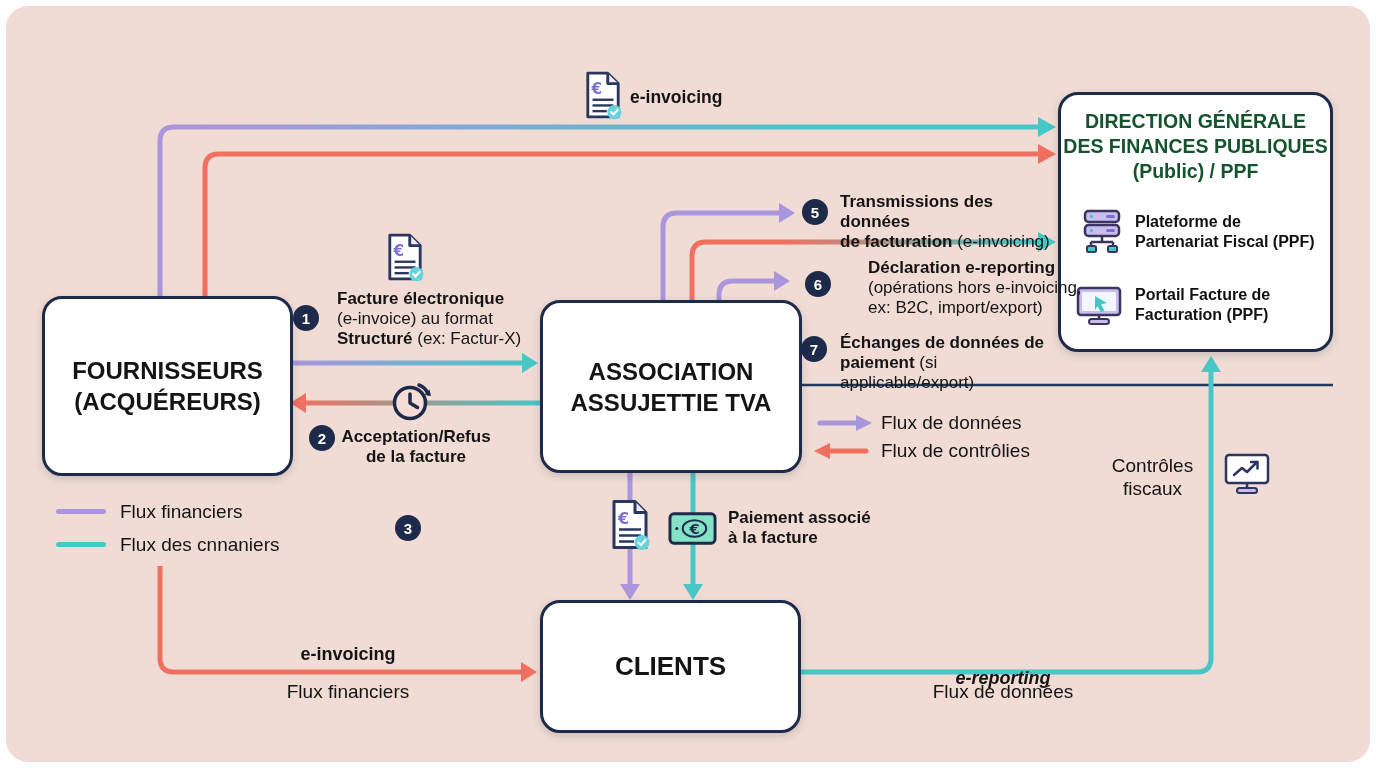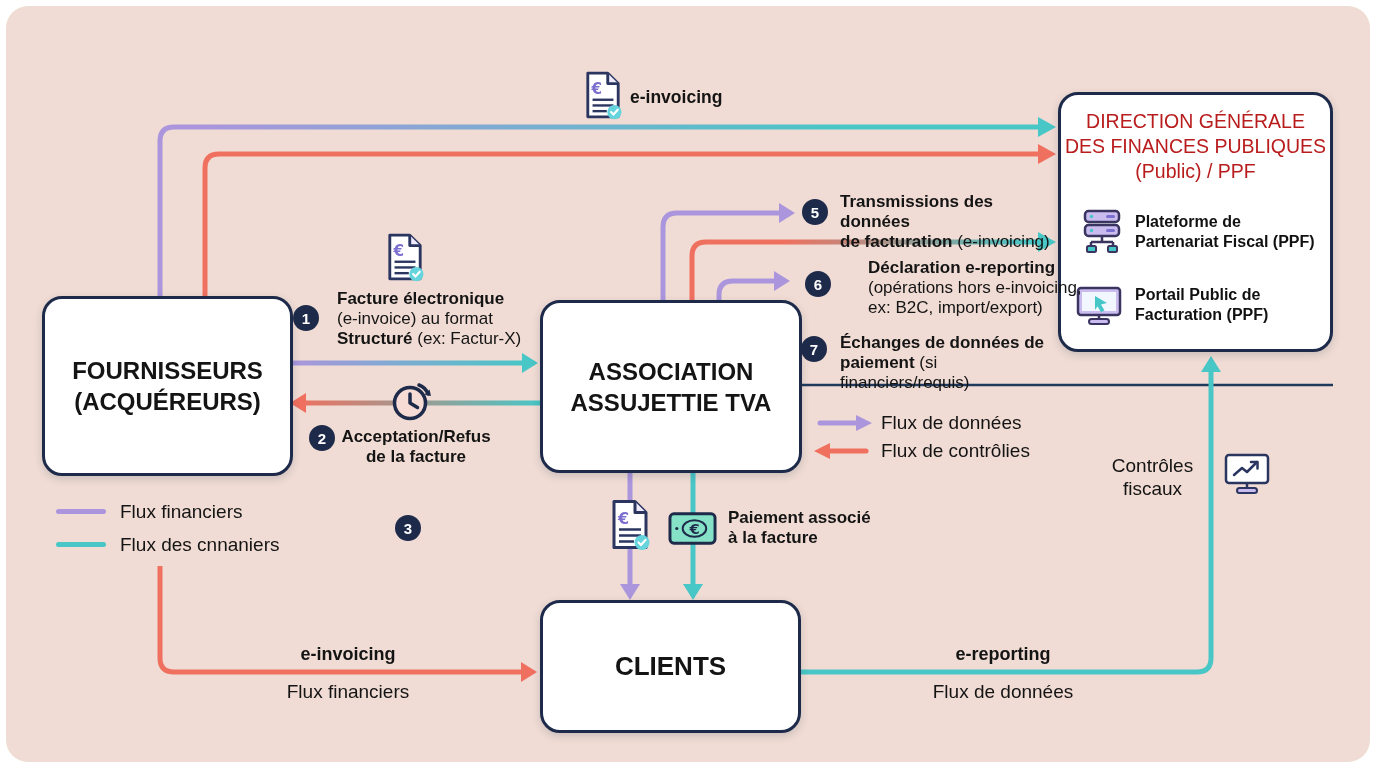--- a/index.html
+++ b/index.html
@@ -21,21 +21,21 @@
   .num{position:absolute;width:26px;height:26px;border-radius:50%;background:#1e2a4a;color:#ffffff;
     font-size:15px;font-weight:bold;display:flex;align-items:center;justify-content:center;}
   .lbl{position:absolute;color:#141414;font-size:17px;line-height:20px;}
   .lbl b{font-weight:bold;}
   .legend-swatch{position:absolute;width:50px;height:5px;border-radius:3px;}
   .sw-purple{background:#ab95dc;}
   .sw-teal{background:#49c6c6;}
   .legend-text{position:absolute;font-size:19px;color:#141414;}
   .big-sub{position:absolute;font-size:19px;color:#141414;text-align:center;}
   .big-bold{position:absolute;font-size:18px;font-weight:bold;color:#141414;text-align:center;}
-  .dgfip-title{font-weight:normal;font-size:19.5px;line-height:25px;text-align:center;color:#b91c1c;}
+  .dgfip-title{font-weight:bold;font-size:19.5px;line-height:25px;text-align:center;color:#14532d;}
   .dgfip-row-text{position:absolute;font-weight:bold;font-size:16px;line-height:19.5px;color:#111111;text-align:left;}
 </style>
 </head>
 <body>
 
 <div class="frame">
   <div class="canvas"></div>
 
   <svg class="flows" viewBox="0 0 1376 768">
     <defs>
@@ -137,21 +137,21 @@
   </div>
 
   <svg class="abs" style="left:1076px;top:286px;" width="46" height="40" viewBox="0 0 46 40">
     <rect x="2" y="2" width="42" height="27" rx="3" fill="#cbbcf0" stroke="#3a3560" stroke-width="2.5"></rect>
     <rect x="6" y="6" width="34" height="19" fill="#f2f7ff"></rect>
     <path d="M19 10 l12 7 -6 1.5 3.5 6 -3.5 1.8 -3.5-6 -2.5 3.7 z" fill="#45c7c7"></path>
     <path d="M23 29 v4" stroke="#3a3560" stroke-width="2.5"></path>
     <rect x="13" y="33" width="20" height="5" rx="2.5" fill="#cbbcf0" stroke="#3a3560" stroke-width="2"></rect>
   </svg>
   <div class="dgfip-row-text" style="left:1135px;top:285px;">
-    <span>Portail Public de</span><br>
+    <span>Portail Facture de</span><br>
     <span>Facturation (PPF)</span>
   </div>
 
   <svg class="abs" style="left:584px;top:70px;" width="38" height="50" viewBox="0 0 40 52">
     <path d="M4 3 h21 l11 11 v35 h-32 z" fill="#ffffff" stroke="#2a3560" stroke-width="3" stroke-linejoin="round"></path>
     <path d="M25 3 v11 h11" fill="#efeafc" stroke="#2a3560" stroke-width="3" stroke-linejoin="round"></path>
     <text x="8" y="25" font-size="16" font-weight="bold" fill="#7b6fd0" font-family="DejaVu Sans, sans-serif">€</text>
     <line x1="9" y1="31" x2="31" y2="31" stroke="#2a3560" stroke-width="2.5"></line>
     <line x1="9" y1="37" x2="31" y2="37" stroke="#2a3560" stroke-width="2.5"></line>
     <line x1="9" y1="43" x2="24" y2="43" stroke="#2a3560" stroke-width="2.5"></line>
@@ -220,21 +220,21 @@
   <div class="num" style="left:805px;top:271px;">6</div>
   <div class="lbl" style="left:868px;top:258px;width:225px;">
     <b>Déclaration e-reporting</b><br>
     <span>(opérations hors e-invoicing,</span><br>
     <span>ex: B2C, import/export)</span>
   </div>
 
   <div class="num" style="left:801px;top:336px;">7</div>
   <div class="lbl" style="left:840px;top:333px;width:225px;">
     <b>Échanges de données de</b><br>
-    <b>paiement</b><span> (si financiers/requis)</span>
+    <b>paiement</b><span> (si applicable/export)</span>
   </div>
 
   <div class="legend-text" style="left:881px;top:412px;">Flux de données</div>
   <div class="legend-text" style="left:881px;top:440px;">Flux de contrôlies</div>
 
   <div class="legend-swatch sw-purple" style="left:56px;top:509px;"></div>
   <div class="legend-text" style="left:120px;top:501px;">Flux financiers</div>
   <div class="legend-swatch sw-teal" style="left:56px;top:542px;"></div>
   <div class="legend-text" style="left:120px;top:534px;">Flux des cnnaniers</div>
 
@@ -246,15 +246,15 @@
     <rect x="2" y="2" width="42" height="28" rx="3" fill="#ffffff" stroke="#2a3560" stroke-width="2.5"></rect>
     <path d="M10 22 l8-7 5 4 10-10" stroke="#2a3560" stroke-width="2.5" fill="none" stroke-linecap="round" stroke-linejoin="round"></path>
     <path d="M27 9 h6.5 v6.5" stroke="#2a3560" stroke-width="2.5" fill="none" stroke-linecap="round" stroke-linejoin="round"></path>
     <path d="M23 30 v5" stroke="#2a3560" stroke-width="2.5"></path>
     <rect x="13" y="35" width="20" height="5" rx="2.5" fill="#cbbcf0" stroke="#2a3560" stroke-width="2"></rect>
   </svg>
 
   <div class="big-bold" style="left:268px;top:644px;width:160px;">e-invoicing</div>
   <div class="big-sub" style="left:268px;top:681px;width:160px;">Flux financiers</div>
 
-  <div class="big-bold" style="left:913px;top:644px;width:180px;">e-reporting</div>
+  <div class="big-bold" style="left:913px;top:668px;width:180px;font-style:italic;">e-reporting</div>
   <div class="big-sub" style="left:913px;top:681px;width:180px;">Flux de données</div>
 </div>
 
 </body></html>

